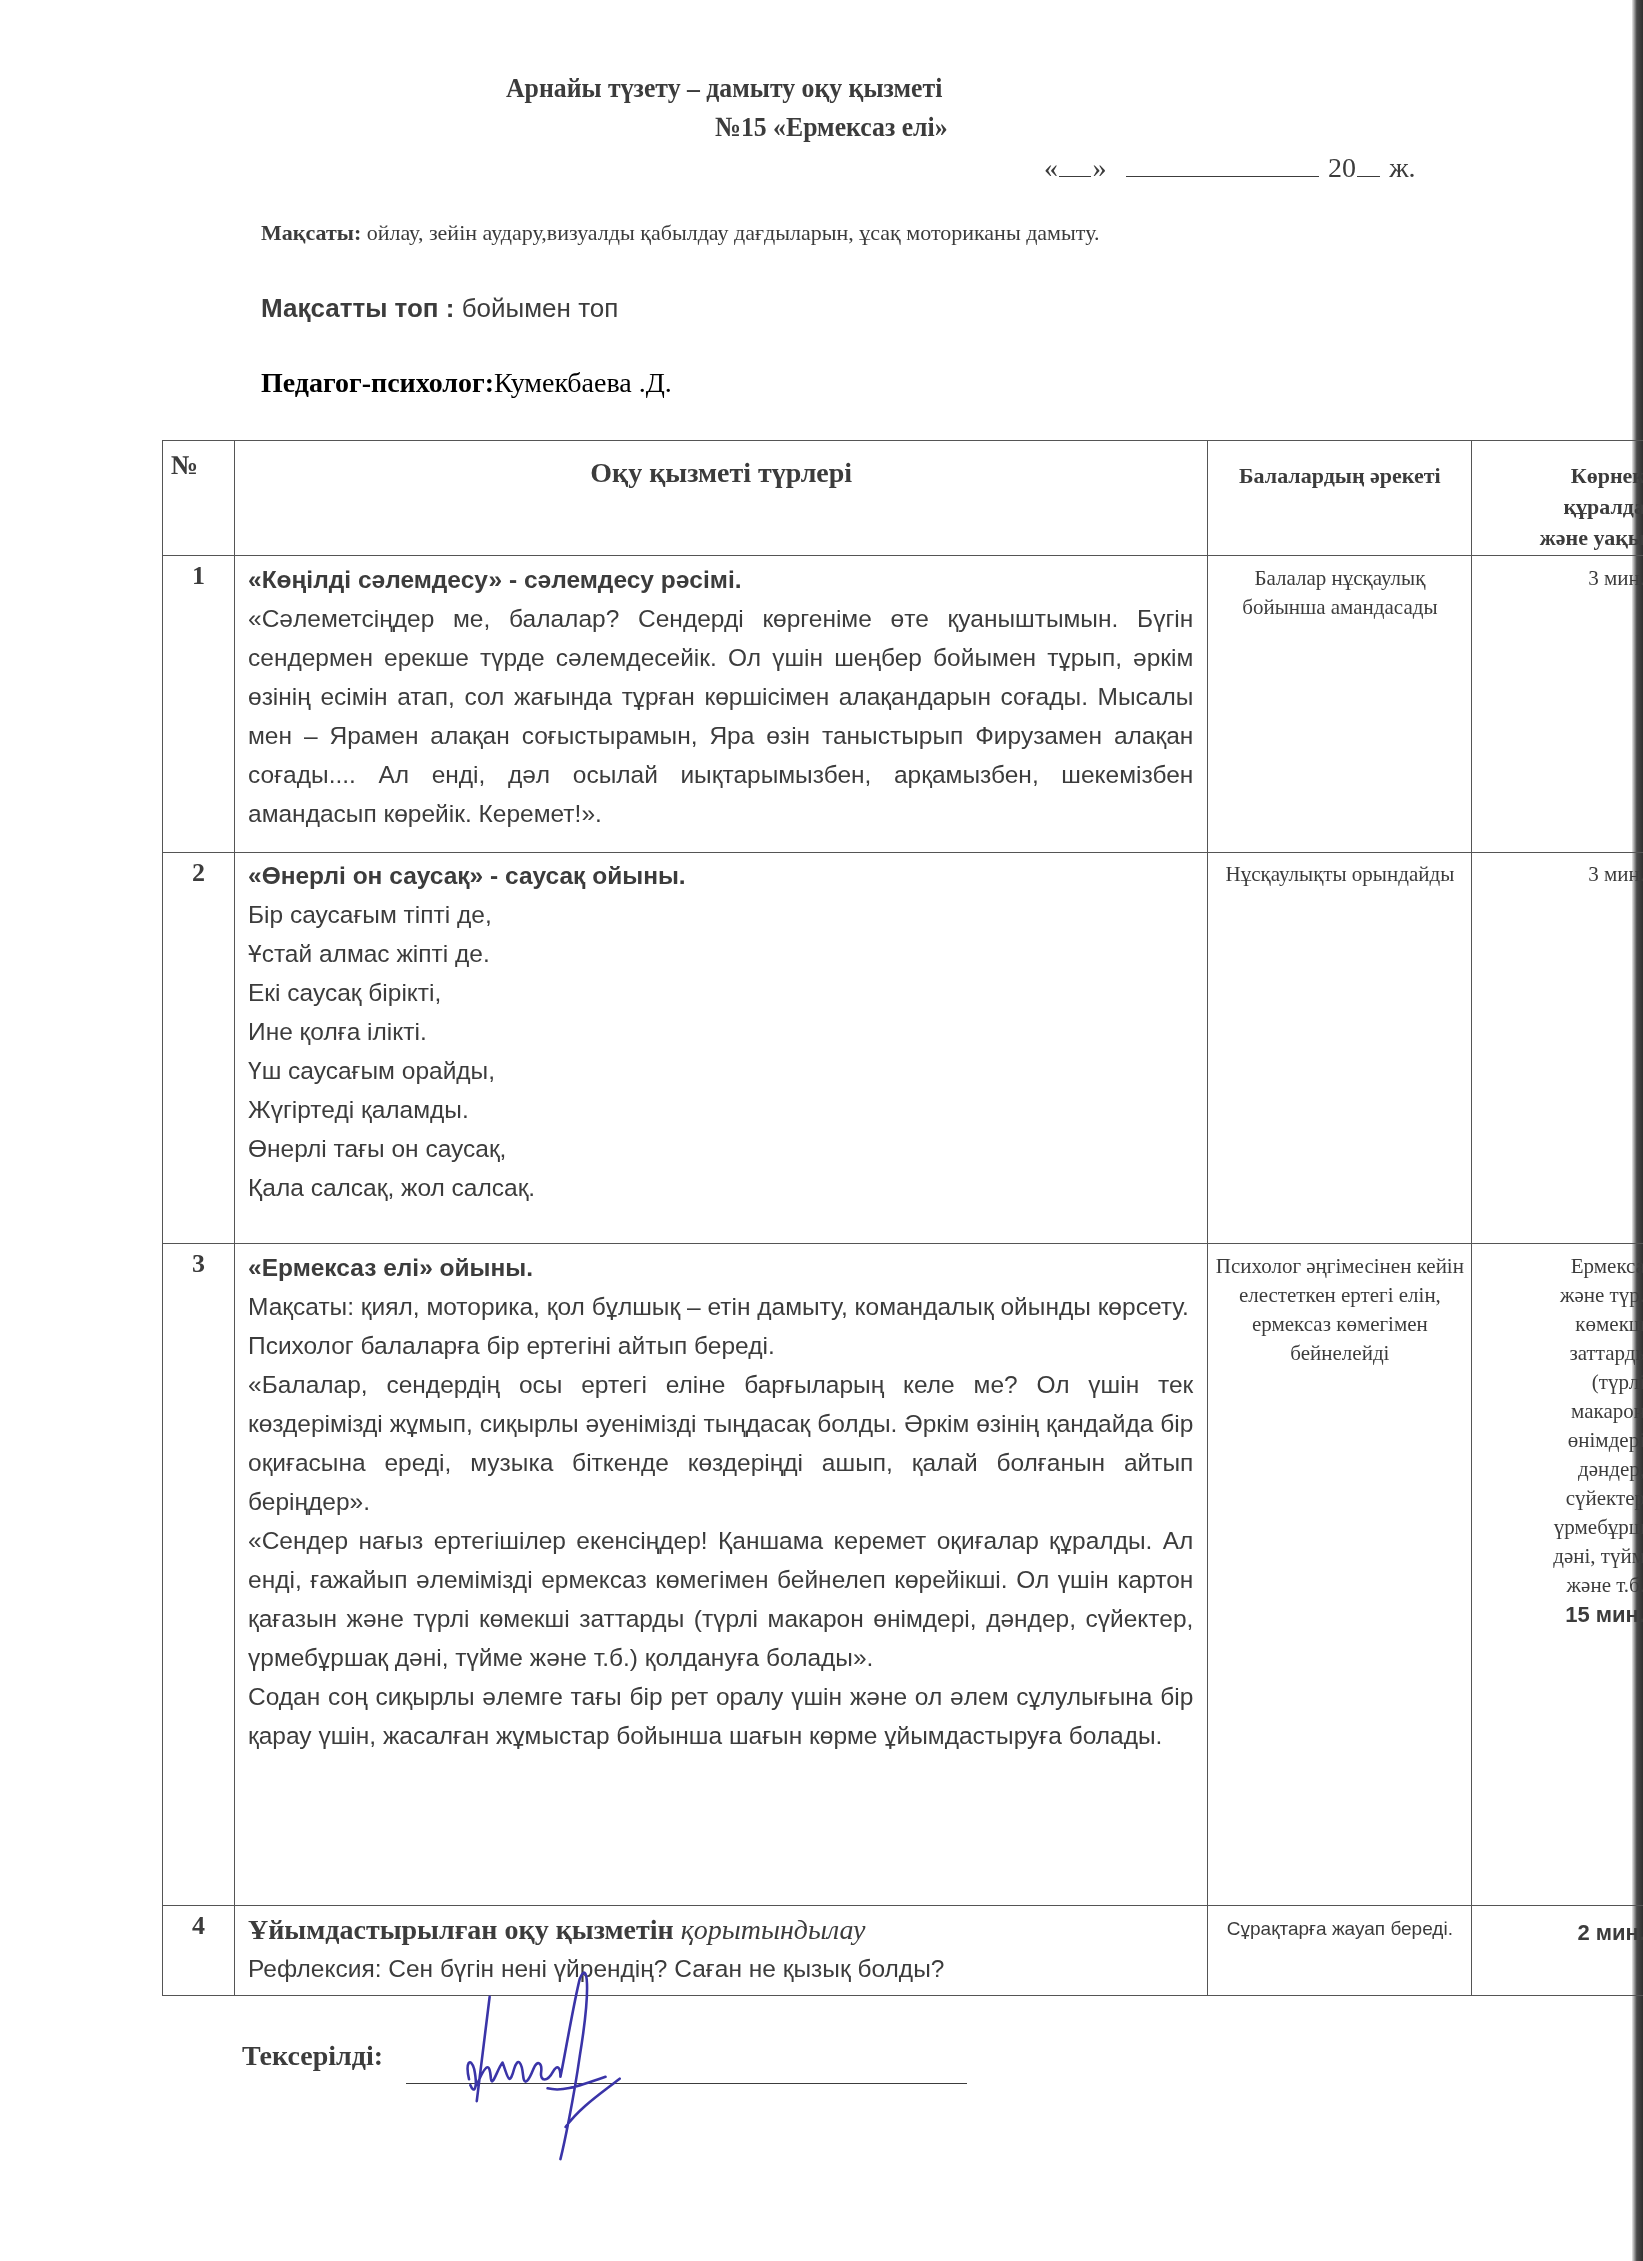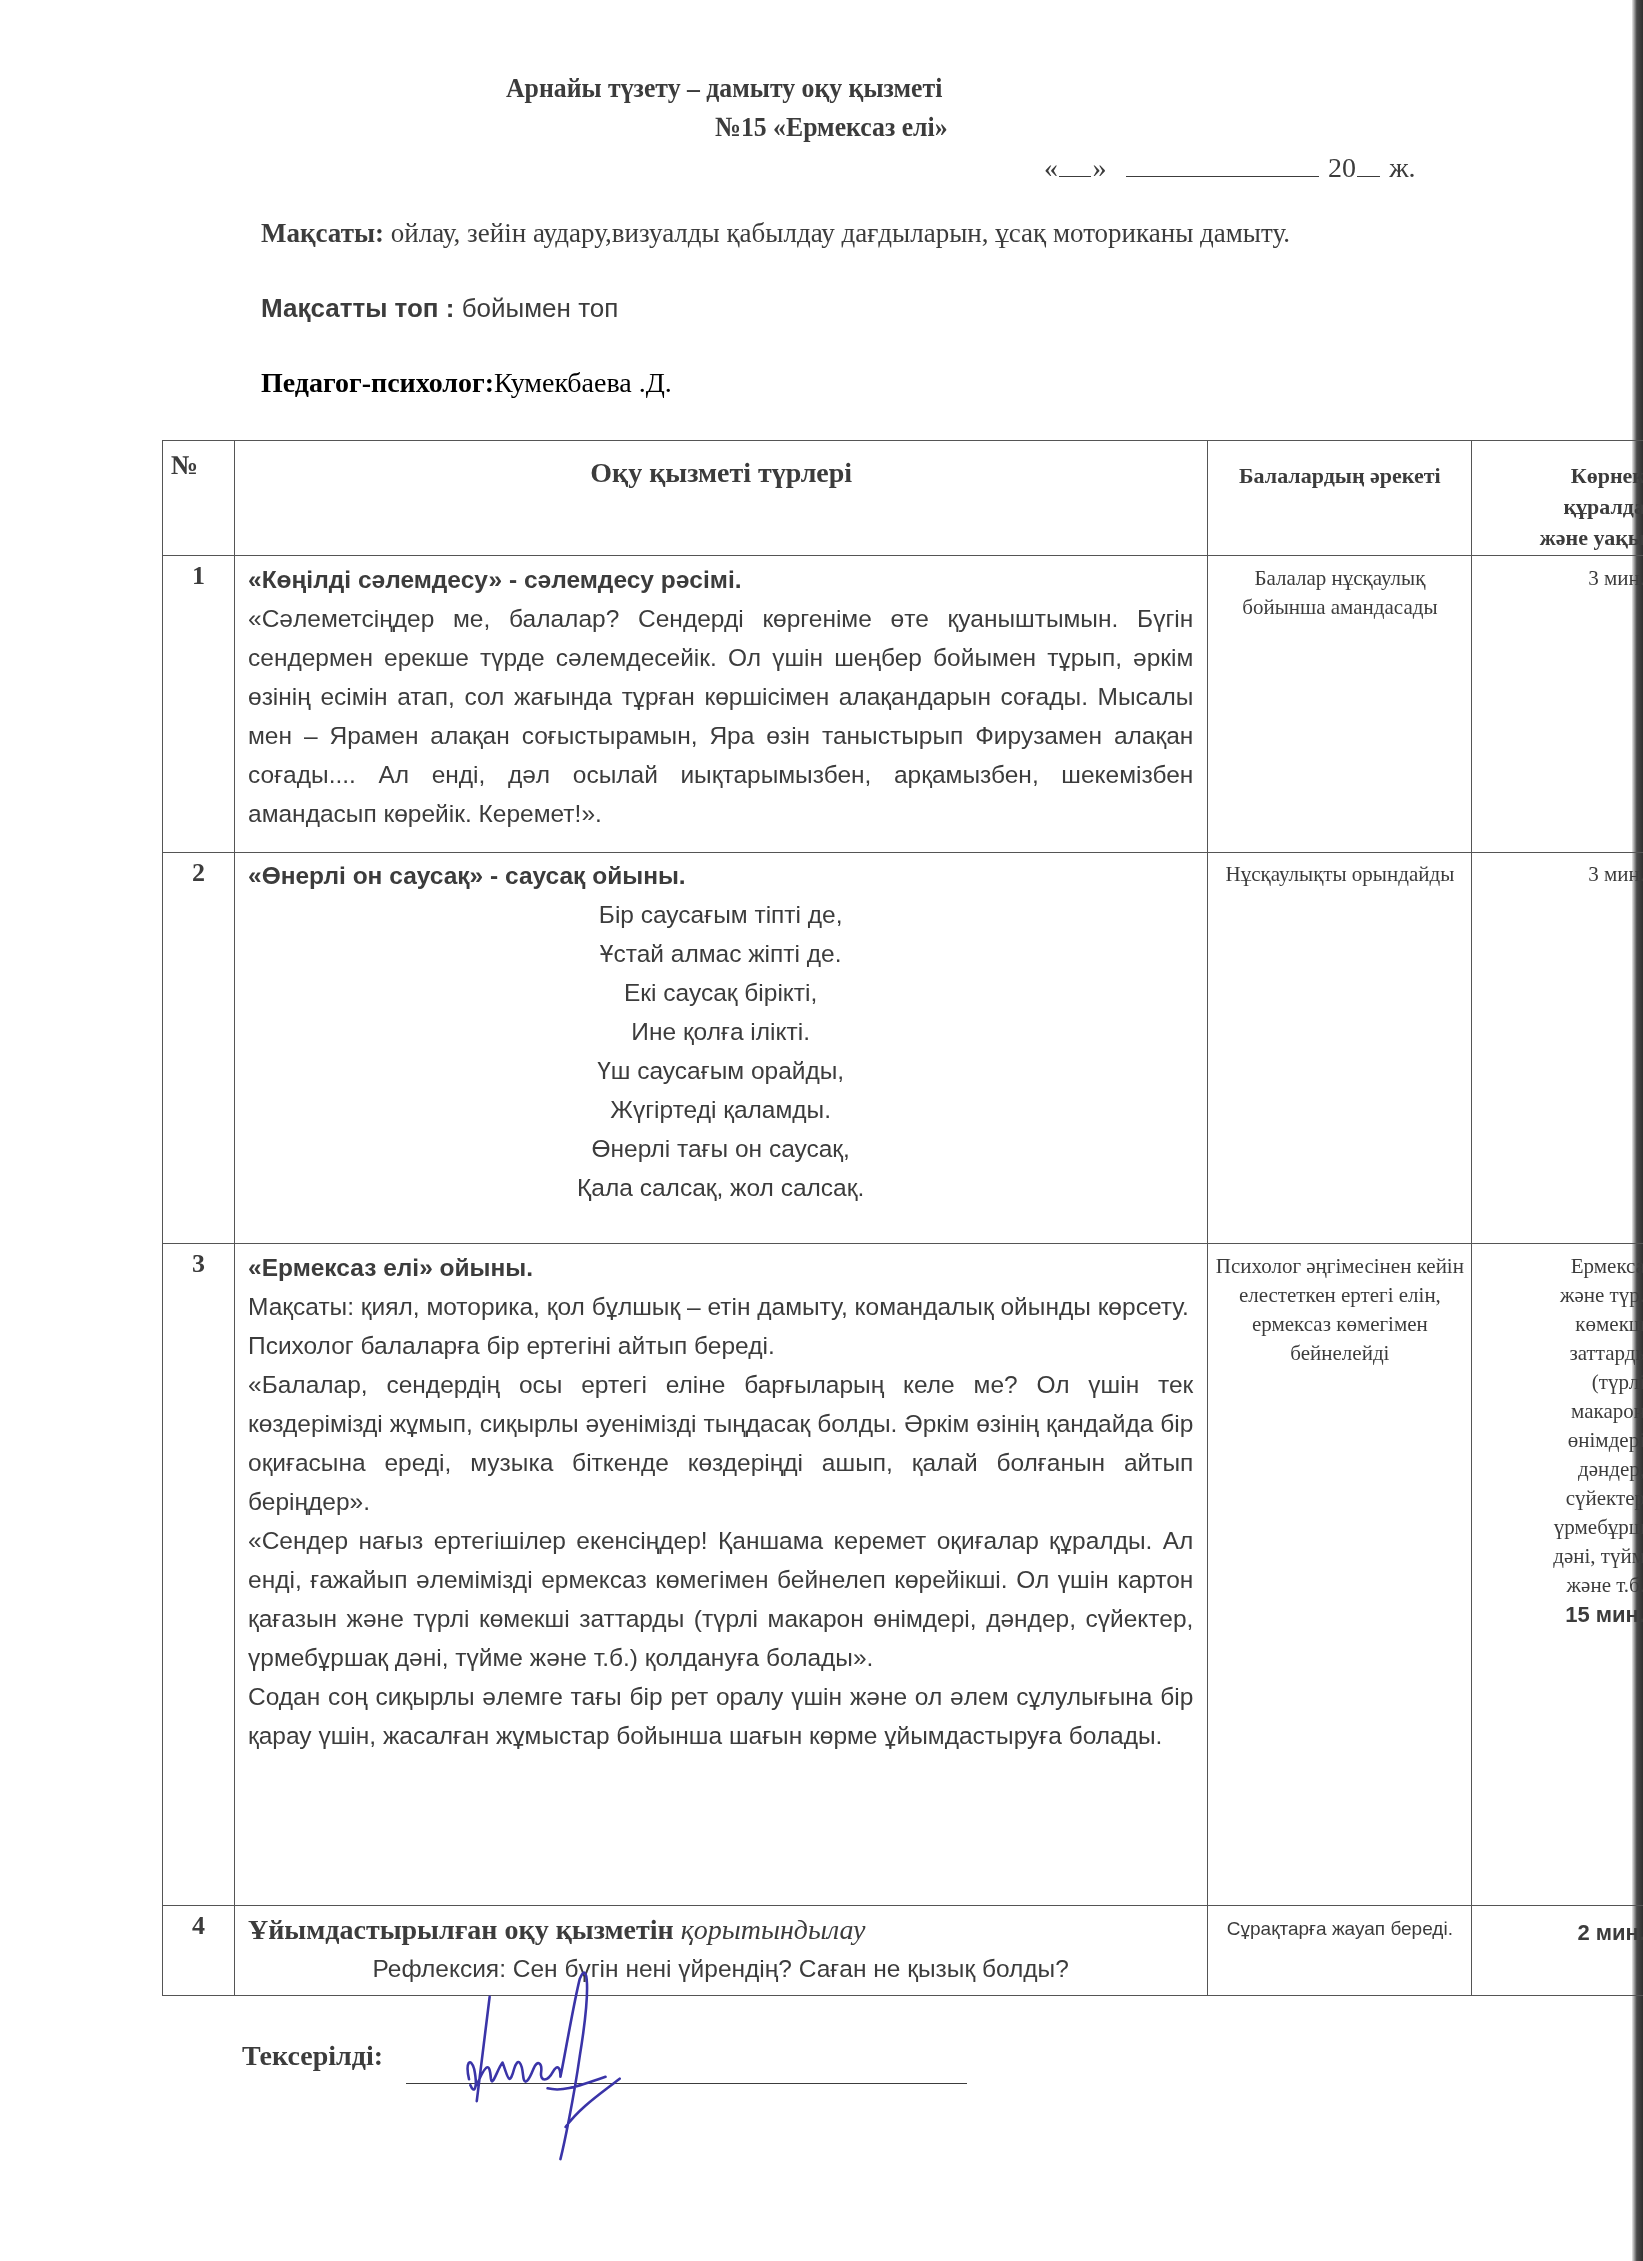--- a/index.html
+++ b/index.html
@@ -26,21 +26,21 @@
   .date-line {
     position: absolute; left: 1044px; top: 151px;
     font-size: 28px; color: #3c3c3c; display: flex; align-items: baseline;
   }
   .date-line .blank { display: inline-block; border-bottom: 1.9px solid #3c3c3c; height: 24.5px; }
   .date-line .b1 { width: 32px; margin: 0 1.3px; }
   .date-line .b2 { width: 193px; margin: 0 9px 0 19.3px; }
   .date-line .b3 { width: 23px; margin: 0 9px 0 1.3px; }
   .goal {
     position: absolute; left: 261px; top: 213px; width: 1196px;
-    font-size: 27px; line-height: 40px; color: #3c3c3c; text-align: justify;
+    font-size: 22px; line-height: 40px; color: #3c3c3c; text-align: justify;
     text-align-last: left;
   }
   .goal b { font-weight: bold; }
   .target {
     position: absolute; left: 261px; top: 293px;
     font-family: "Liberation Sans", sans-serif; font-size: 26px; color: #3c3c3c;
   }
   .target b { font-weight: bold; }
   .psych {
     position: absolute; left: 261px; top: 367px;
@@ -71,21 +71,21 @@
   td.num {
     font-family: "Liberation Serif", serif; font-weight: bold; font-size: 26px;
     text-align: center; padding-top: 5.2px !important; color: #3c3c3c;
   }
   td.act {
     font-family: "Liberation Sans", sans-serif; font-size: 24.5px; line-height: 39px;
     color: #3c3c3c; padding: 3.9px 14px 6.4px 13px !important; text-align: justify;
   }
   td.act .head { font-weight: bold; display: block; text-align: left; }
   td.act .para { display: block; }
-  td.act .line { display: block; text-align: center; }
+  td.act .line { display: block; text-align: left; }
   td.kid {
     font-family: "Liberation Serif", serif; font-size: 21px; line-height: 29px;
     text-align: center; color: #3c3c3c; padding: 7.7px 6.4px 0 6.4px !important;
   }
   td.kid.sans { font-family: "Liberation Sans", sans-serif; font-size: 19px; }
   td.res {
     font-family: "Liberation Serif", serif; font-size: 21px; line-height: 29px;
     text-align: right; color: #3c3c3c; padding: 7.7px 0 0 0 !important;
     overflow: hidden; white-space: nowrap;
   }

